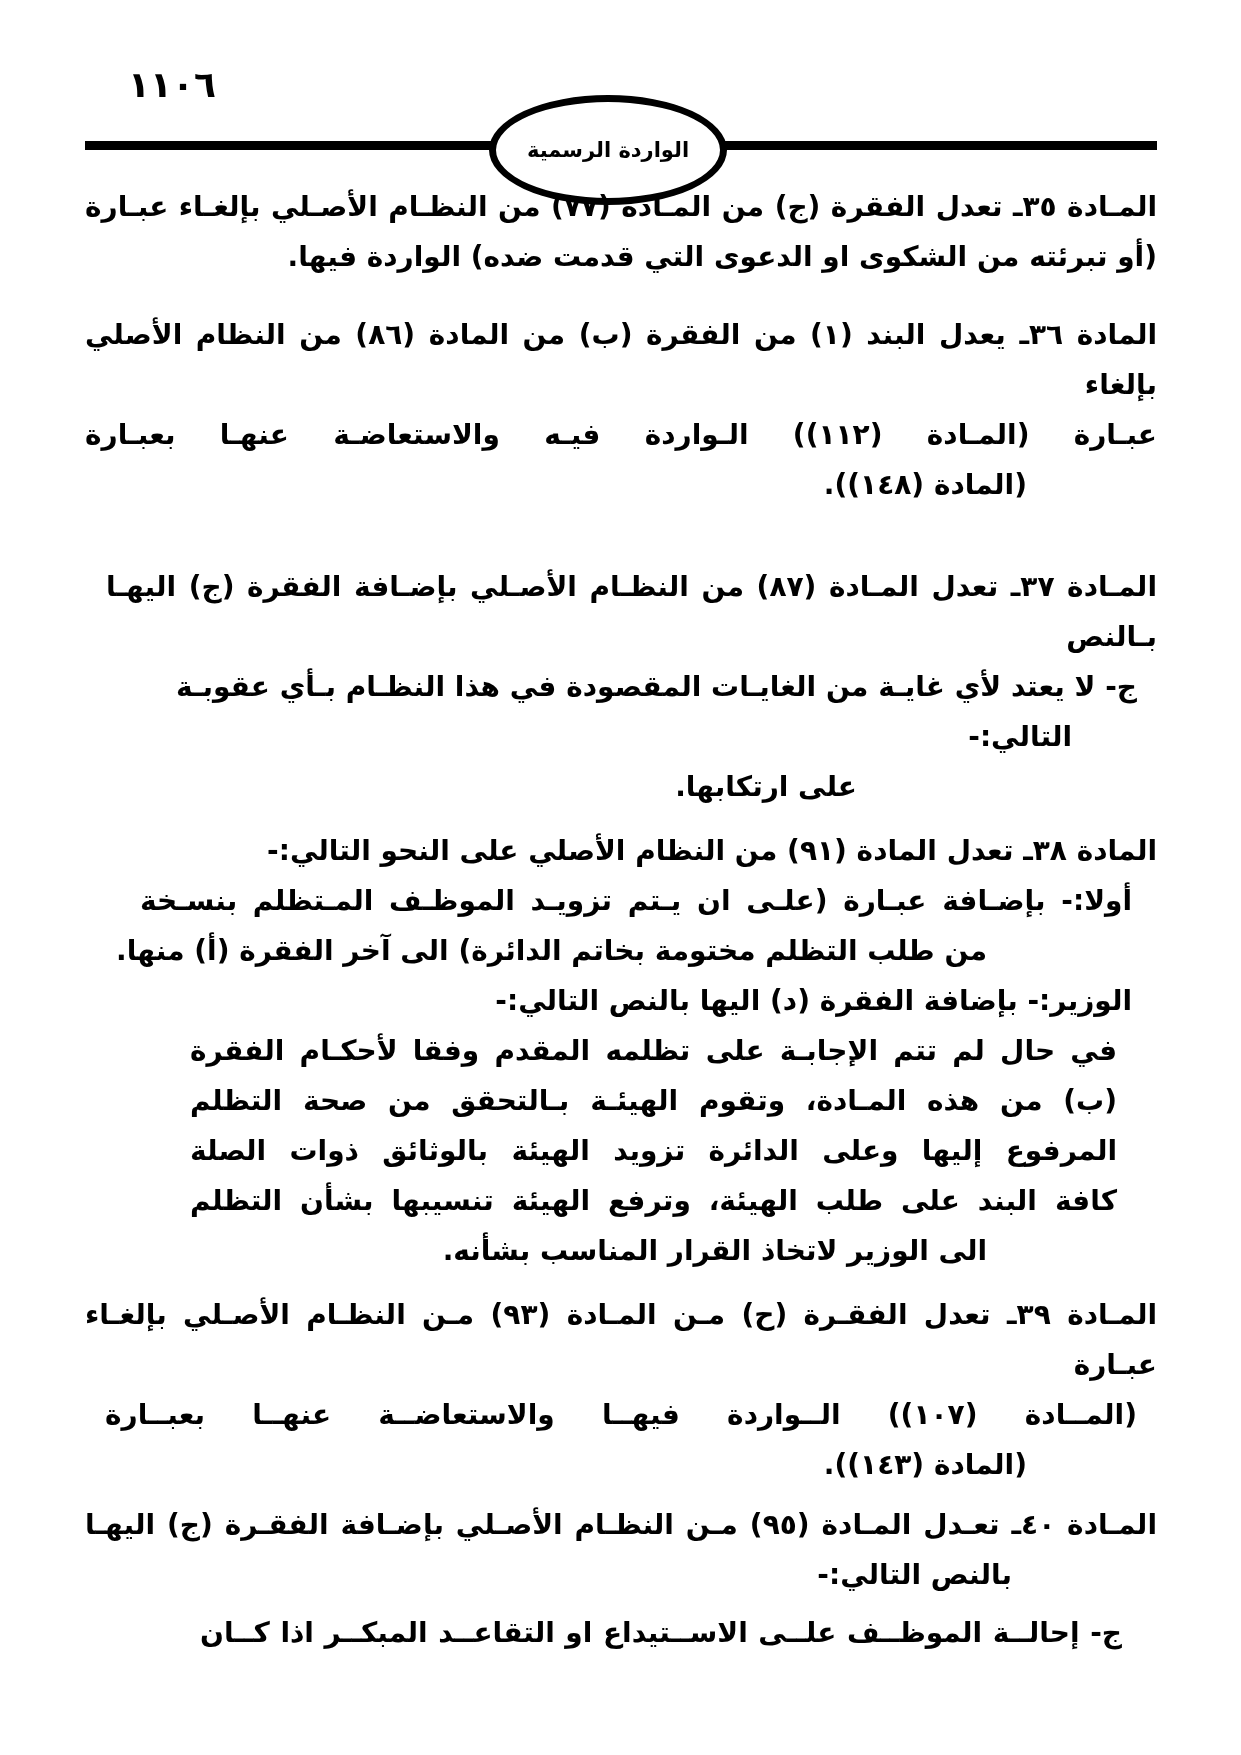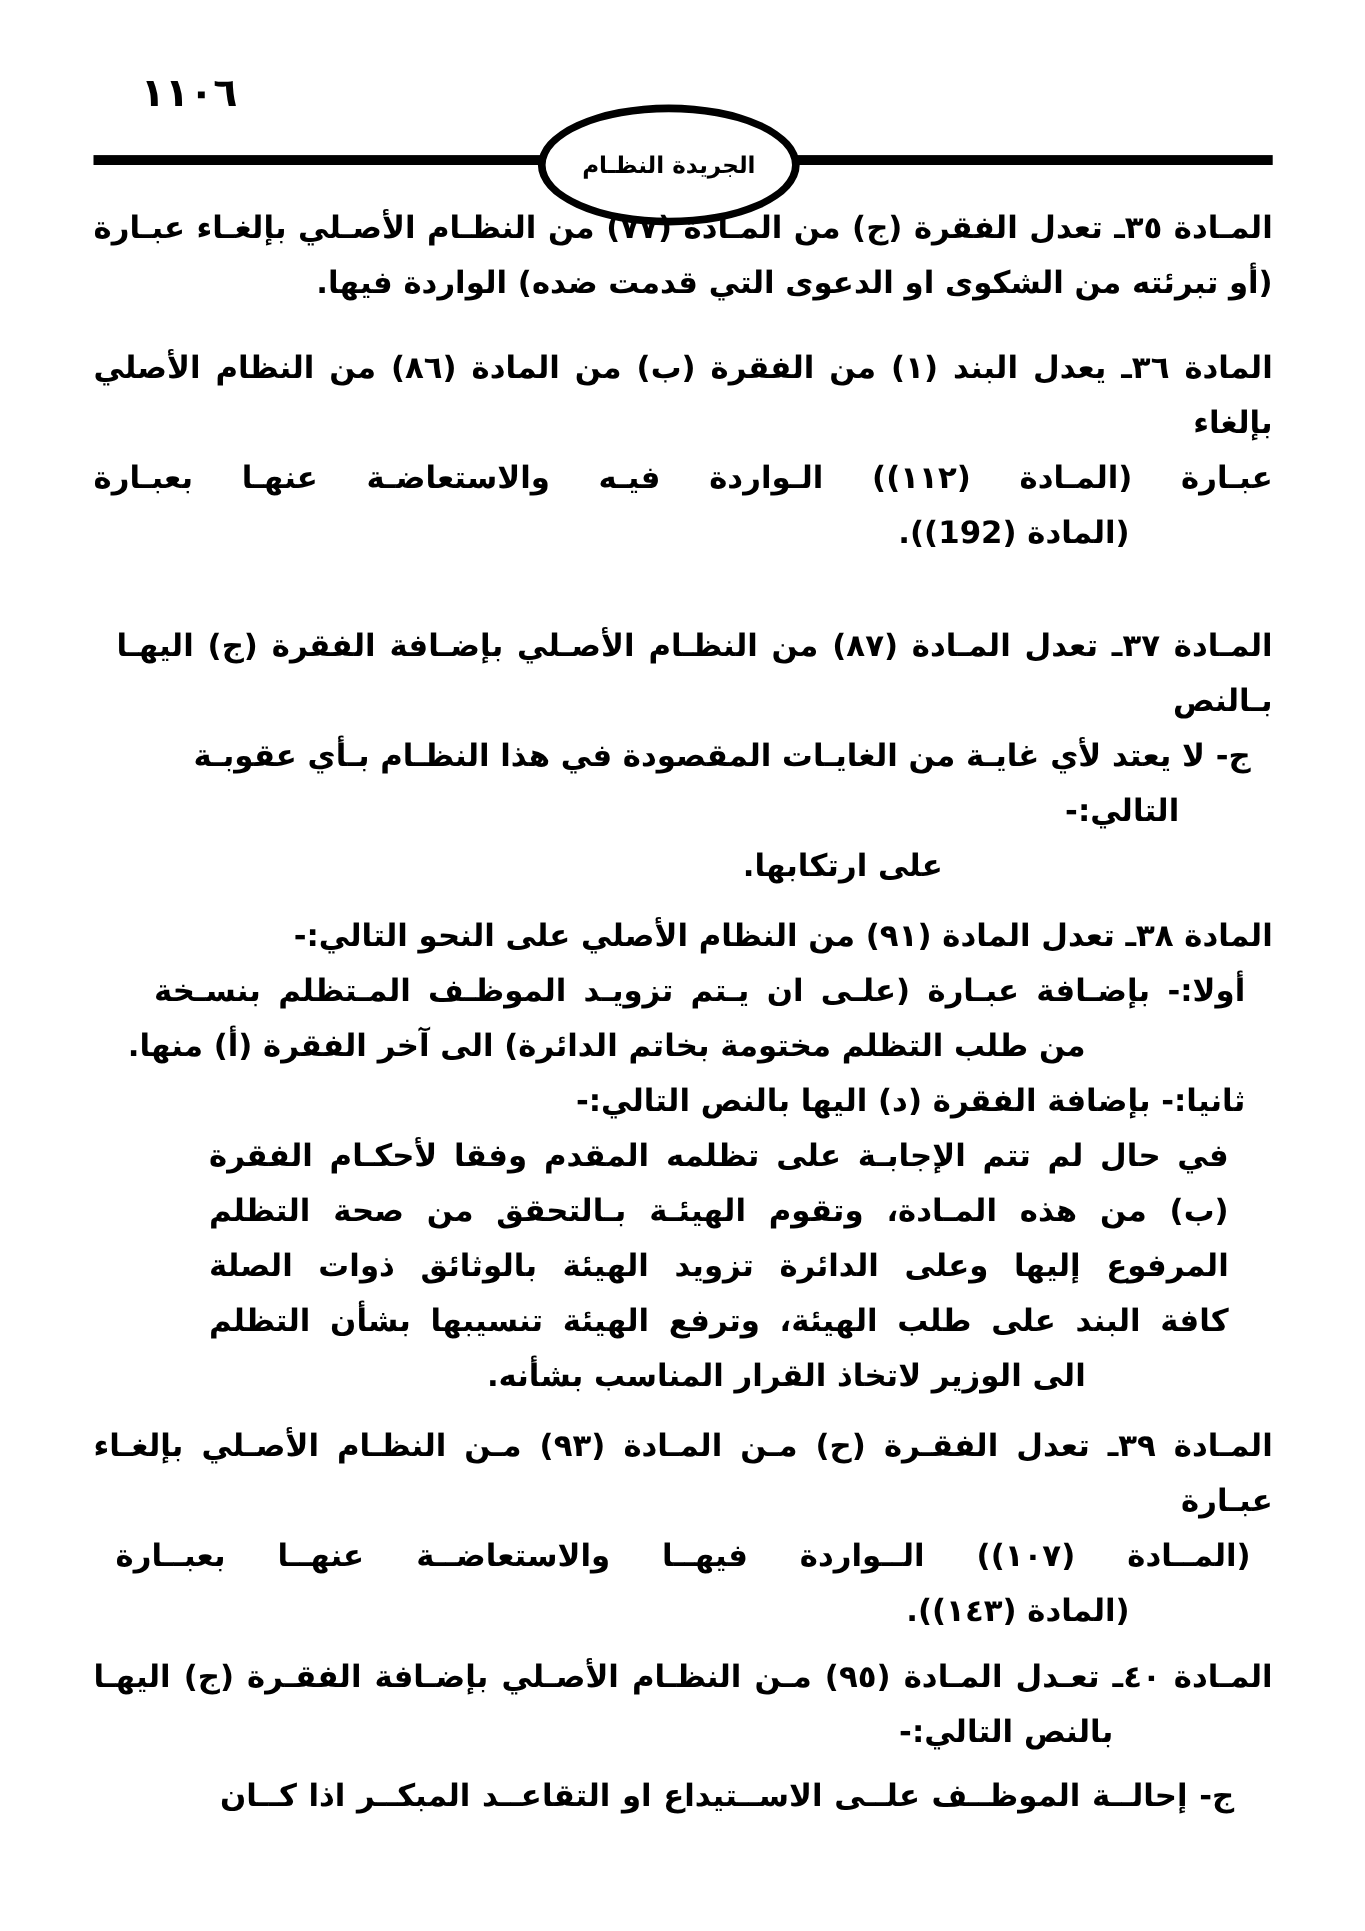--- a/index.html
+++ b/index.html
@@ -36,48 +36,48 @@
   #p37{margin-bottom:14px;margin-left:21px;}
   #p38{margin-bottom:14px;}
   #p39{margin-bottom:10px;}
 </style>
 </head>
 <body>
 
 <div class="pagenum">١١٠٦</div>
 <div class="rule"></div>
 <div class="oval">
-  <span>الجريدة النظـام</span>
+  <span>الواردة الرسمية</span>
 </div>
 
 <div class="content">
 
   <section id="p35">
     <div class="ln jf">المـادة ٣٥ـ تعدل الفقرة (ج) من المـادة (٧٧) من النظـام الأصـلي بإلغـاء عبـارة</div>
     <div class="ln ctr">(أو تبرئته من الشكوى او الدعوى التي قدمت ضده) الواردة فيها.</div>
   </section>
 
   <section id="p36">
     <div class="ln jf">المادة ٣٦ـ يعدل البند (١) من الفقرة (ب) من المادة (٨٦) من النظام الأصلي بإلغاء</div>
     <div class="ln jf">عبـارة (المـادة (١١٢)) الـواردة فيـه والاستعاضـة عنهـا بعبـارة</div>
-    <div class="ln rt" style="padding-left:0;padding-right:130px;">(المادة (192)).</div>
+    <div class="ln rt" style="padding-left:0;padding-right:130px;">(المادة (١٤٨)).</div>
   </section>
 
   <section id="p37">
     <div class="ln jf">المـادة ٣٧ـ تعدل المـادة (٨٧) من النظـام الأصـلي بإضـافة الفقرة (ج) اليهـا بـالنص</div>
     <div class="ln jf" style="padding:0 20px 0 70px;">ج- لا يعتد لأي غايـة من الغايـات المقصودة في هذا النظـام بـأي عقوبـة</div>
     <div class="ln rt" style="padding-right:85px;">التالي:-</div>
     <div class="ln rt" style="padding-right:300px;">على ارتكابها.</div>
   </section>
 
   <section id="p38">
     <div class="ln rt">المادة ٣٨ـ تعدل المادة (٩١) من النظام الأصلي على النحو التالي:-</div>
     <div class="ln jf" style="padding:0 25px 0 55px;">أولا:- بإضـافة عبـارة (علـى ان يـتم تزويـد الموظـف المـتظلم بنسـخة</div>
     <div class="ln ctr" style="padding-right:170px;">من طلب التظلم مختومة بخاتم الدائرة) الى آخر الفقرة (أ) منها.</div>
-    <div class="ln rt" style="padding-right:25px;">ثانيا:- بإضافة الفقرة (د) اليها بالنص التالي:-</div>
+    <div class="ln rt" style="padding-right:25px;">الوزير:- بإضافة الفقرة (د) اليها بالنص التالي:-</div>
     <div class="ln jf" style="padding:0 40px 0 105px;">في حال لم تتم الإجابـة على تظلمه المقدم وفقا لأحكـام الفقرة</div>
     <div class="ln jf" style="padding:0 40px 0 105px;">(ب) من هذه المـادة، وتقوم الهيئـة بـالتحقق من صحة التظلم</div>
     <div class="ln jf" style="padding:0 40px 0 105px;">المرفوع إليها وعلى الدائرة تزويد الهيئة بالوثائق ذوات الصلة</div>
     <div class="ln jf" style="padding:0 40px 0 105px;">كافة البند على طلب الهيئة، وترفع الهيئة تنسيبها بشأن التظلم</div>
     <div class="ln ctr" style="padding-right:170px;">الى الوزير لاتخاذ القرار المناسب بشأنه.</div>
   </section>
 
   <section id="p39">
     <div class="ln jf">المـادة ٣٩ـ تعدل الفقـرة (ح) مـن المـادة (٩٣) مـن النظـام الأصـلي بإلغـاء عبـارة</div>
     <div class="ln jf" style="padding:0 20px;">(المــادة (١٠٧)) الــواردة فيهــا والاستعاضــة عنهــا بعبــارة</div>

